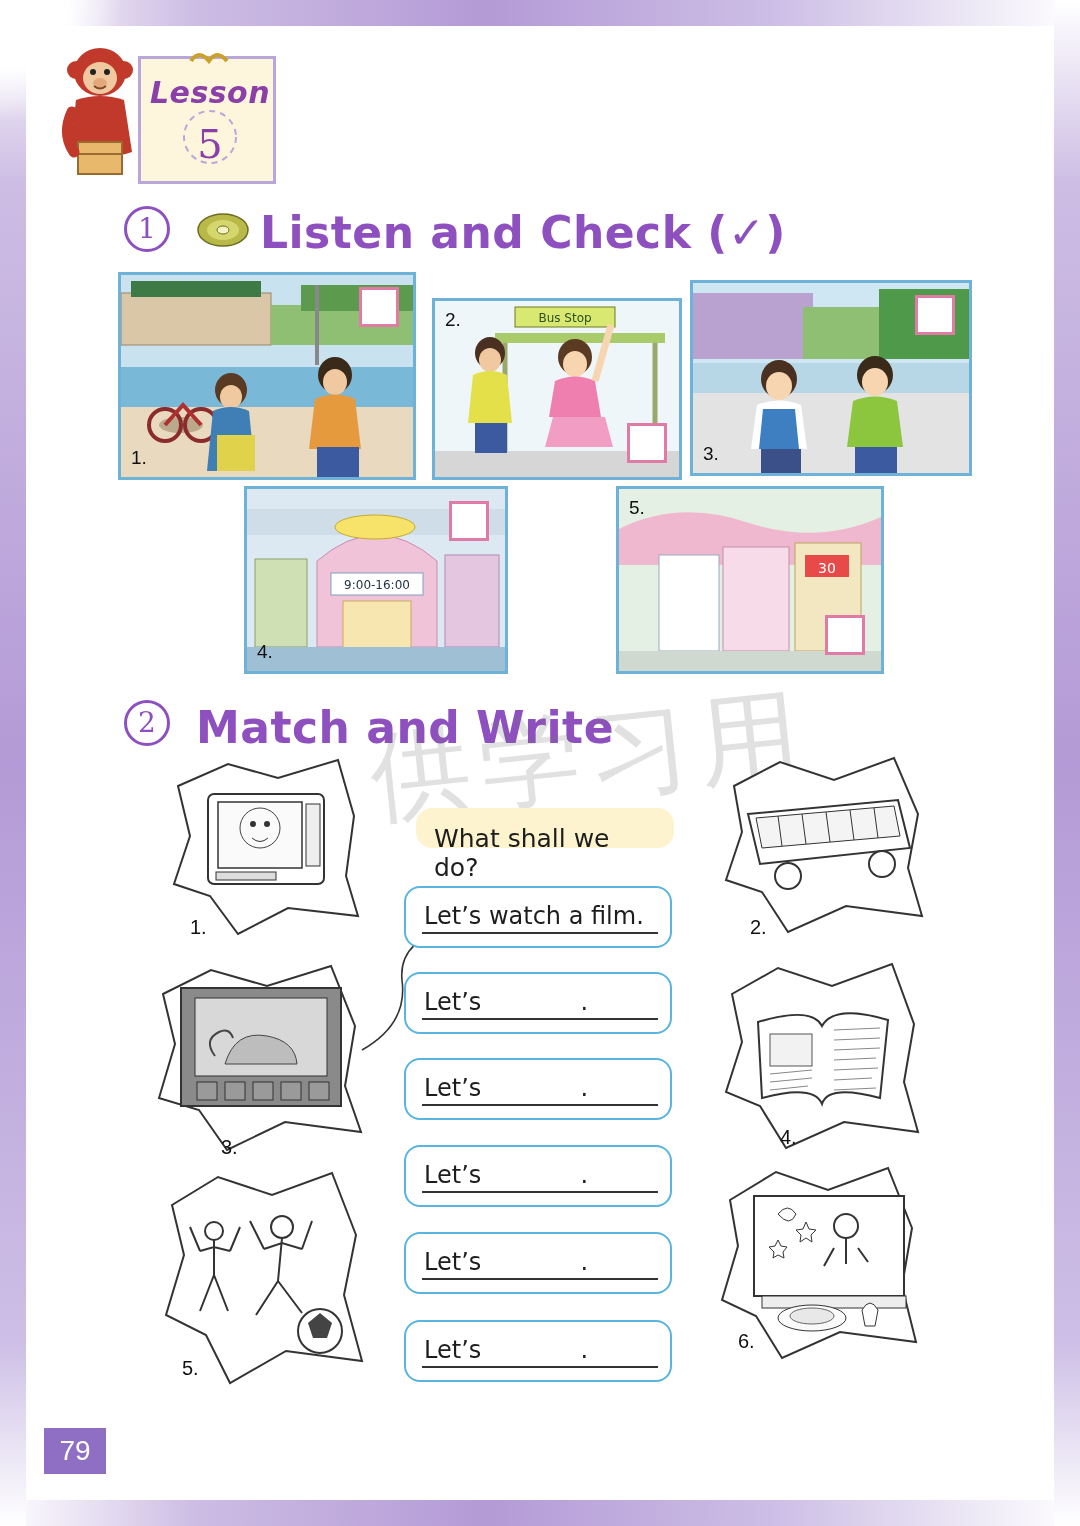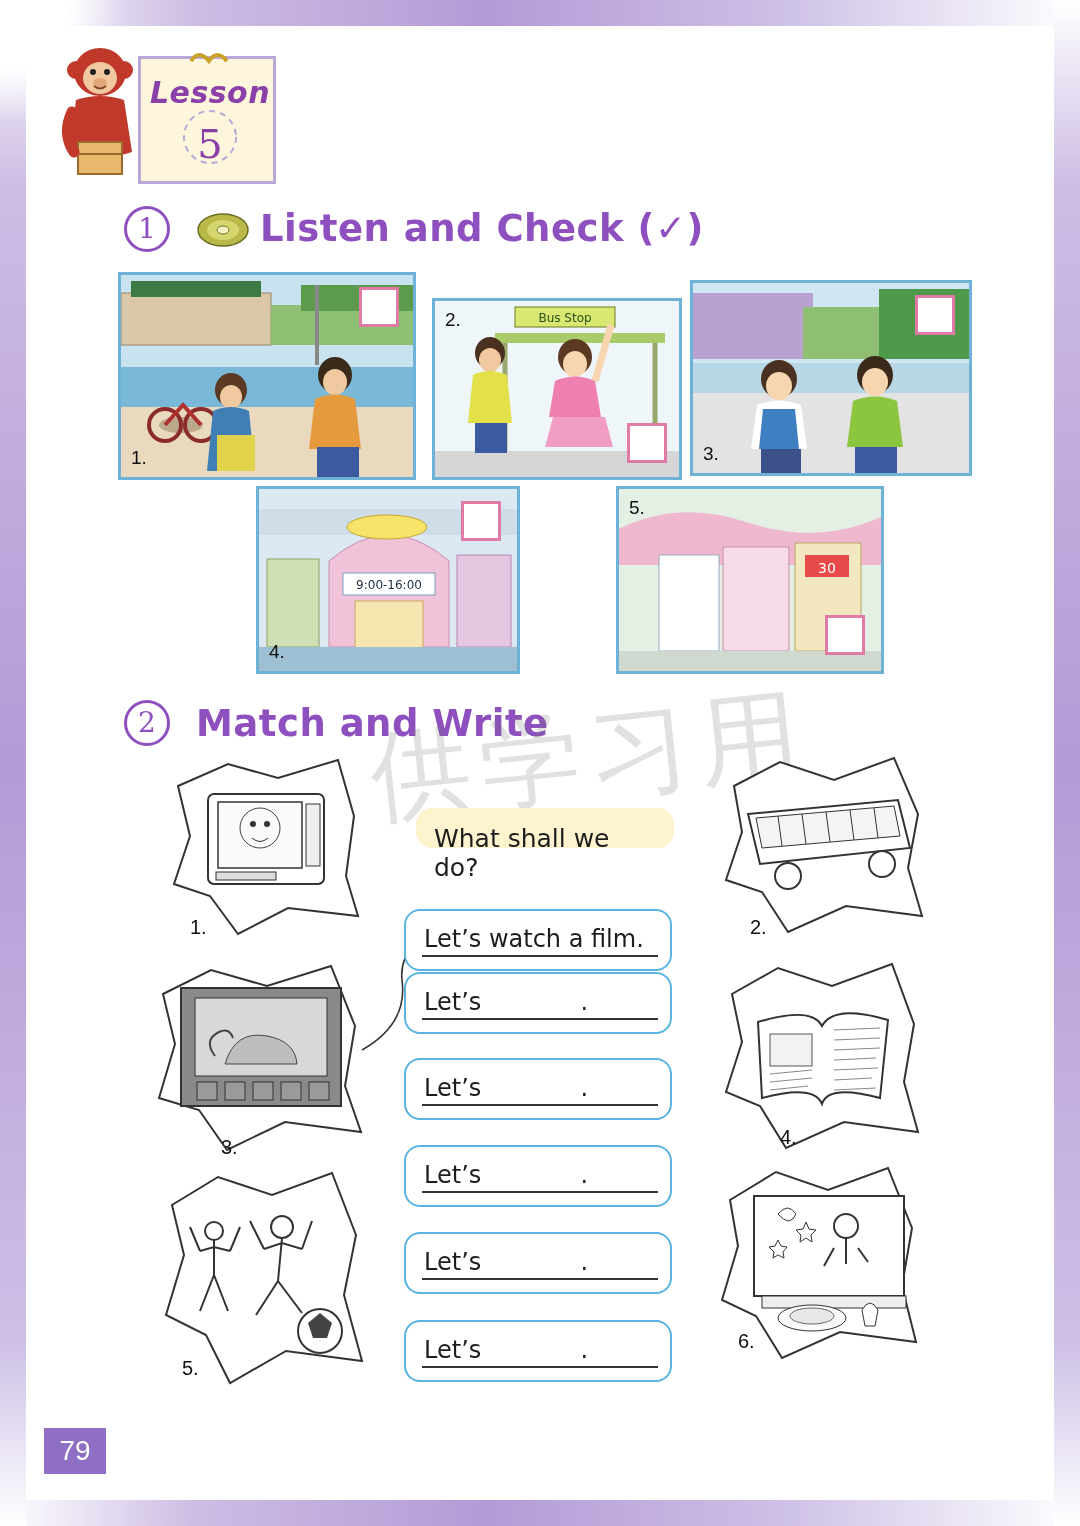--- a/index.html
+++ b/index.html
@@ -107,21 +107,21 @@
     color: #8e4fbf;
     font-family: "DejaVu Serif", serif;
     font-size: 28px;
     line-height: 40px;
     text-align: center;
   }
   .sec-title {
     position: absolute;
     font-family: "DejaVu Sans", sans-serif;
     font-weight: bold;
-    font-size: 37px;
+    font-size: 44px;
     color: #8e4fbf;
     letter-spacing: 0.5px;
   }
   .cd-icon {
     position: absolute;
     left: 197px; top: 212px;
     width: 52px; height: 36px;
   }
 
   
@@ -356,21 +356,21 @@
         <ellipse cx="182" cy="92" rx="18" ry="19" fill="#3a2a1a"></ellipse>
         <ellipse cx="182" cy="99" rx="13" ry="14" fill="#f7d5b0"></ellipse>
         <path d="M160 118 q22 -9 44 0 l6 46 l-56 0 z" fill="#8cc63f"></path>
         <rect x="162" y="164" width="42" height="26" fill="#3b5aa0"></rect>
       </g>
     </svg>
     <div class="checkbox" style="right:14px; top:12px;"></div>
     <div class="num" style="left:10px; bottom:8px;">3.</div>
   </div>
 
-  <div class="photo" style="left:256px; top:486px; width:264px; height:188px;">
+  <div class="photo" style="left:244px; top:486px; width:264px; height:188px;">
     <div class="sky"></div>
     <svg width="258" height="182" viewBox="0 0 258 182" style="position:absolute;left:0;top:0">
       <rect x="0" y="0" width="258" height="182" fill="#dce9f2"></rect>
       <rect x="0" y="20" width="258" height="26" fill="#cfdde8"></rect>
       <path d="M70 72 q60 -52 120 0 l0 86 l-120 0 z" fill="#f0c3d8" stroke="#c98cb0"></path>
       <rect x="84" y="84" width="92" height="22" fill="#ffffff" stroke="#7f9fbf"></rect>
       <text x="130" y="100" font-size="12" text-anchor="middle" fill="#234" font-family="DejaVu Sans">9:00-16:00</text>
       <rect x="96" y="112" width="68" height="48" fill="#f7e6b0" stroke="#c9a960"></rect>
       <rect x="8" y="70" width="52" height="88" fill="#cfe0b5" stroke="#8ca26a"></rect>
       <rect x="198" y="66" width="54" height="92" fill="#e5c6e0" stroke="#b48ab0"></rect>
@@ -509,21 +509,21 @@
       <ellipse cx="96" cy="156" rx="22" ry="8" fill="#e8e8e8" stroke="#666"></ellipse>
       <path d="M146 150 q8 -14 16 0 l-3 16 -10 0 z" fill="#fff" stroke="#333"></path>
     </svg>
     <div class="label-num" style="left:22px; top:170px;">6.</div>
   </div>
 
   <svg width="120" height="180" style="position:absolute; left:340px; top:900px;">
     <path d="M22 150 q46 -26 40 -70 q-4 -40 52 -54" fill="none" stroke="#333" stroke-width="1.6"></path>
   </svg>
 
-  <div class="answer-box filled" style="top:909px;padding-left:17px;">
+  <div class="answer-box filled" style="top:886px;padding-left:17px;">
     <div class="txt">Let’s watch a film.</div>
     <div class="rule"></div>
   </div>
   <div class="answer-box" style="top:972px;">
     <div class="txt">Let’s  &nbsp;&nbsp;&nbsp;&nbsp;&nbsp;&nbsp;&nbsp;&nbsp;&nbsp;&nbsp;&nbsp;&nbsp;.</div>
     <div class="rule"></div>
   </div>
   <div class="answer-box" style="top:1058px;">
     <div class="txt">Let’s  &nbsp;&nbsp;&nbsp;&nbsp;&nbsp;&nbsp;&nbsp;&nbsp;&nbsp;&nbsp;&nbsp;&nbsp;.</div>
     <div class="rule"></div>

